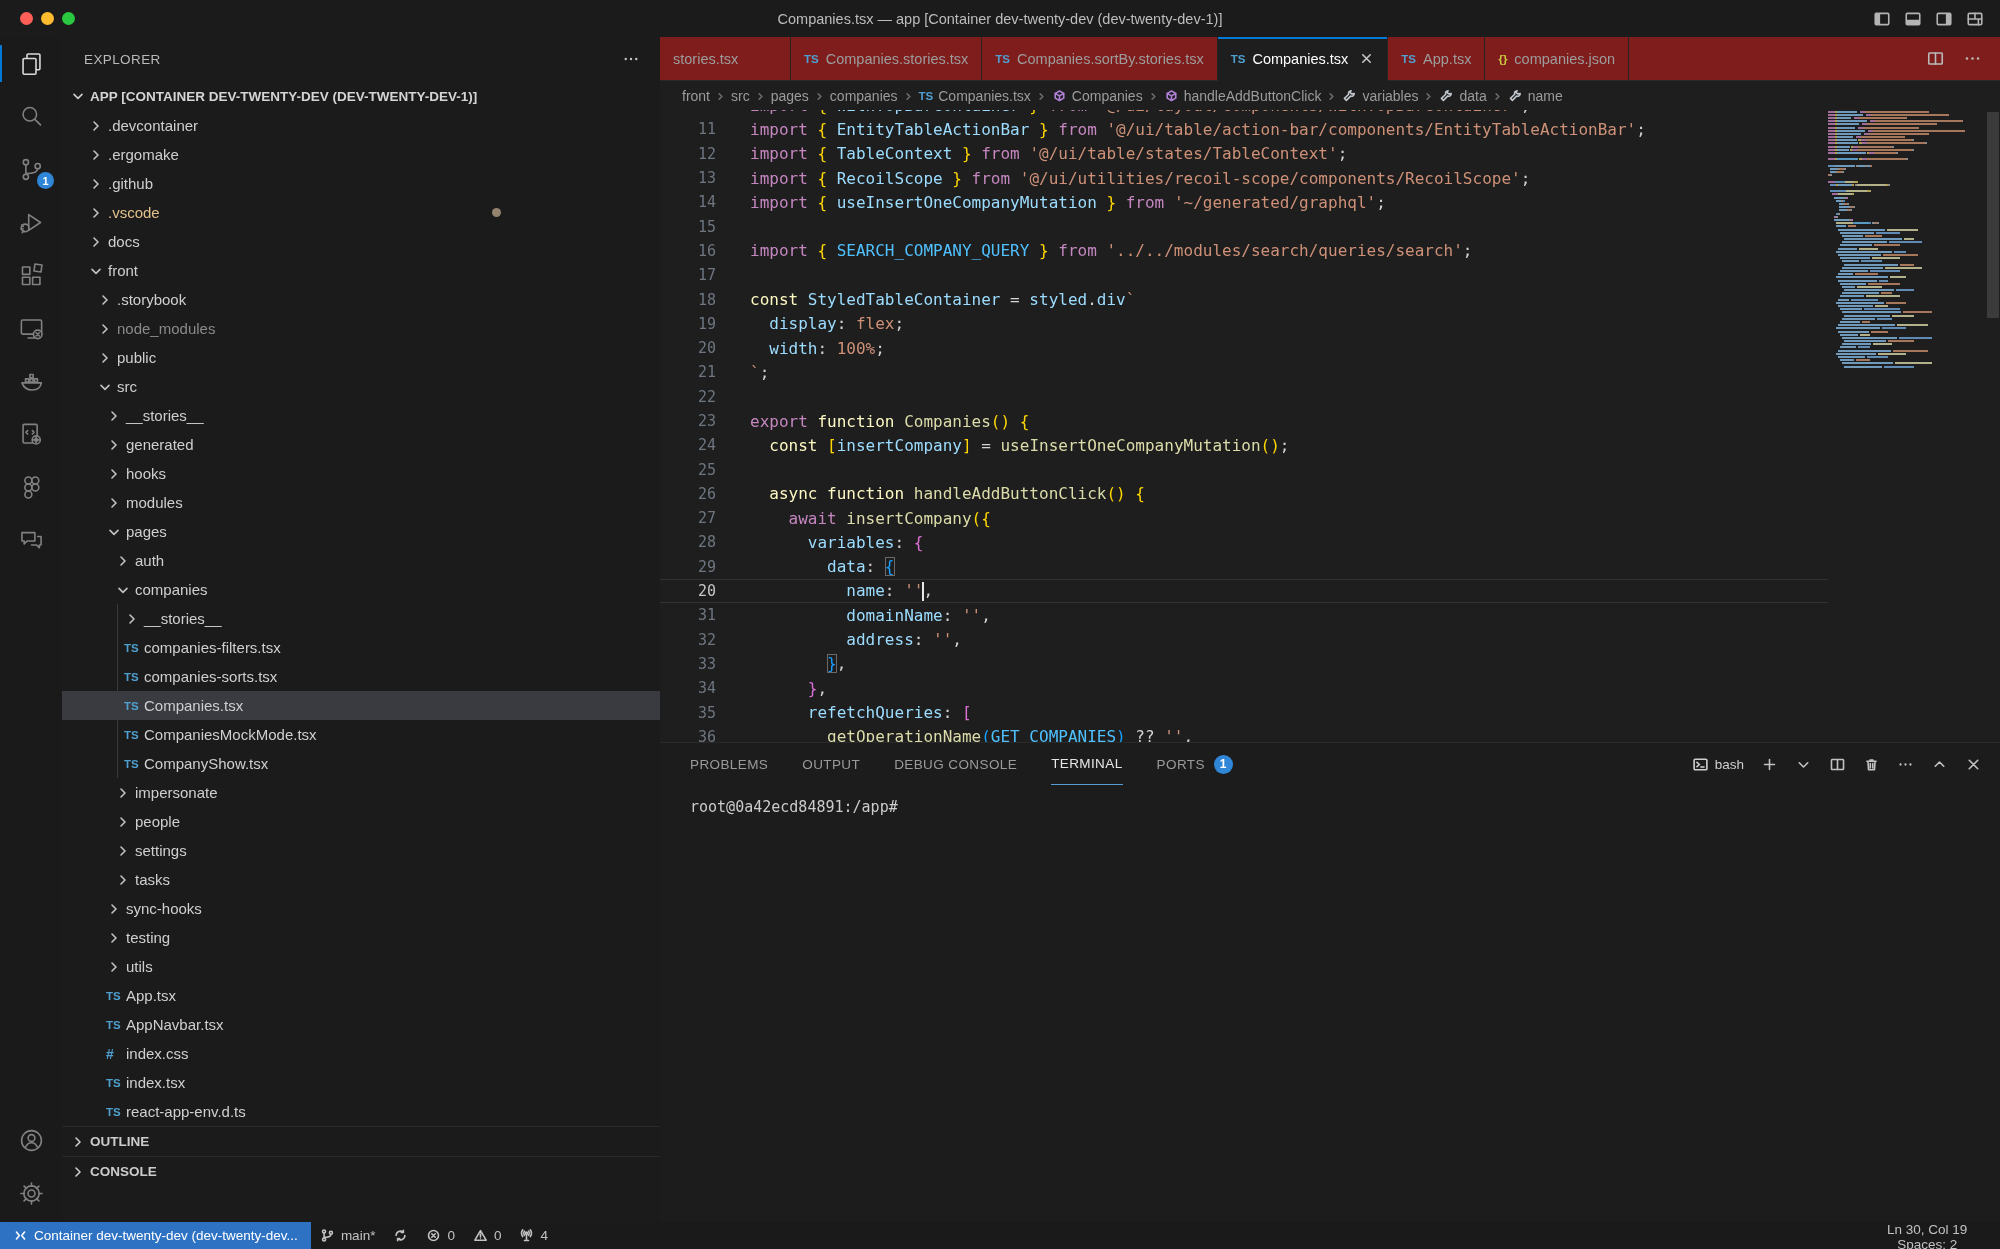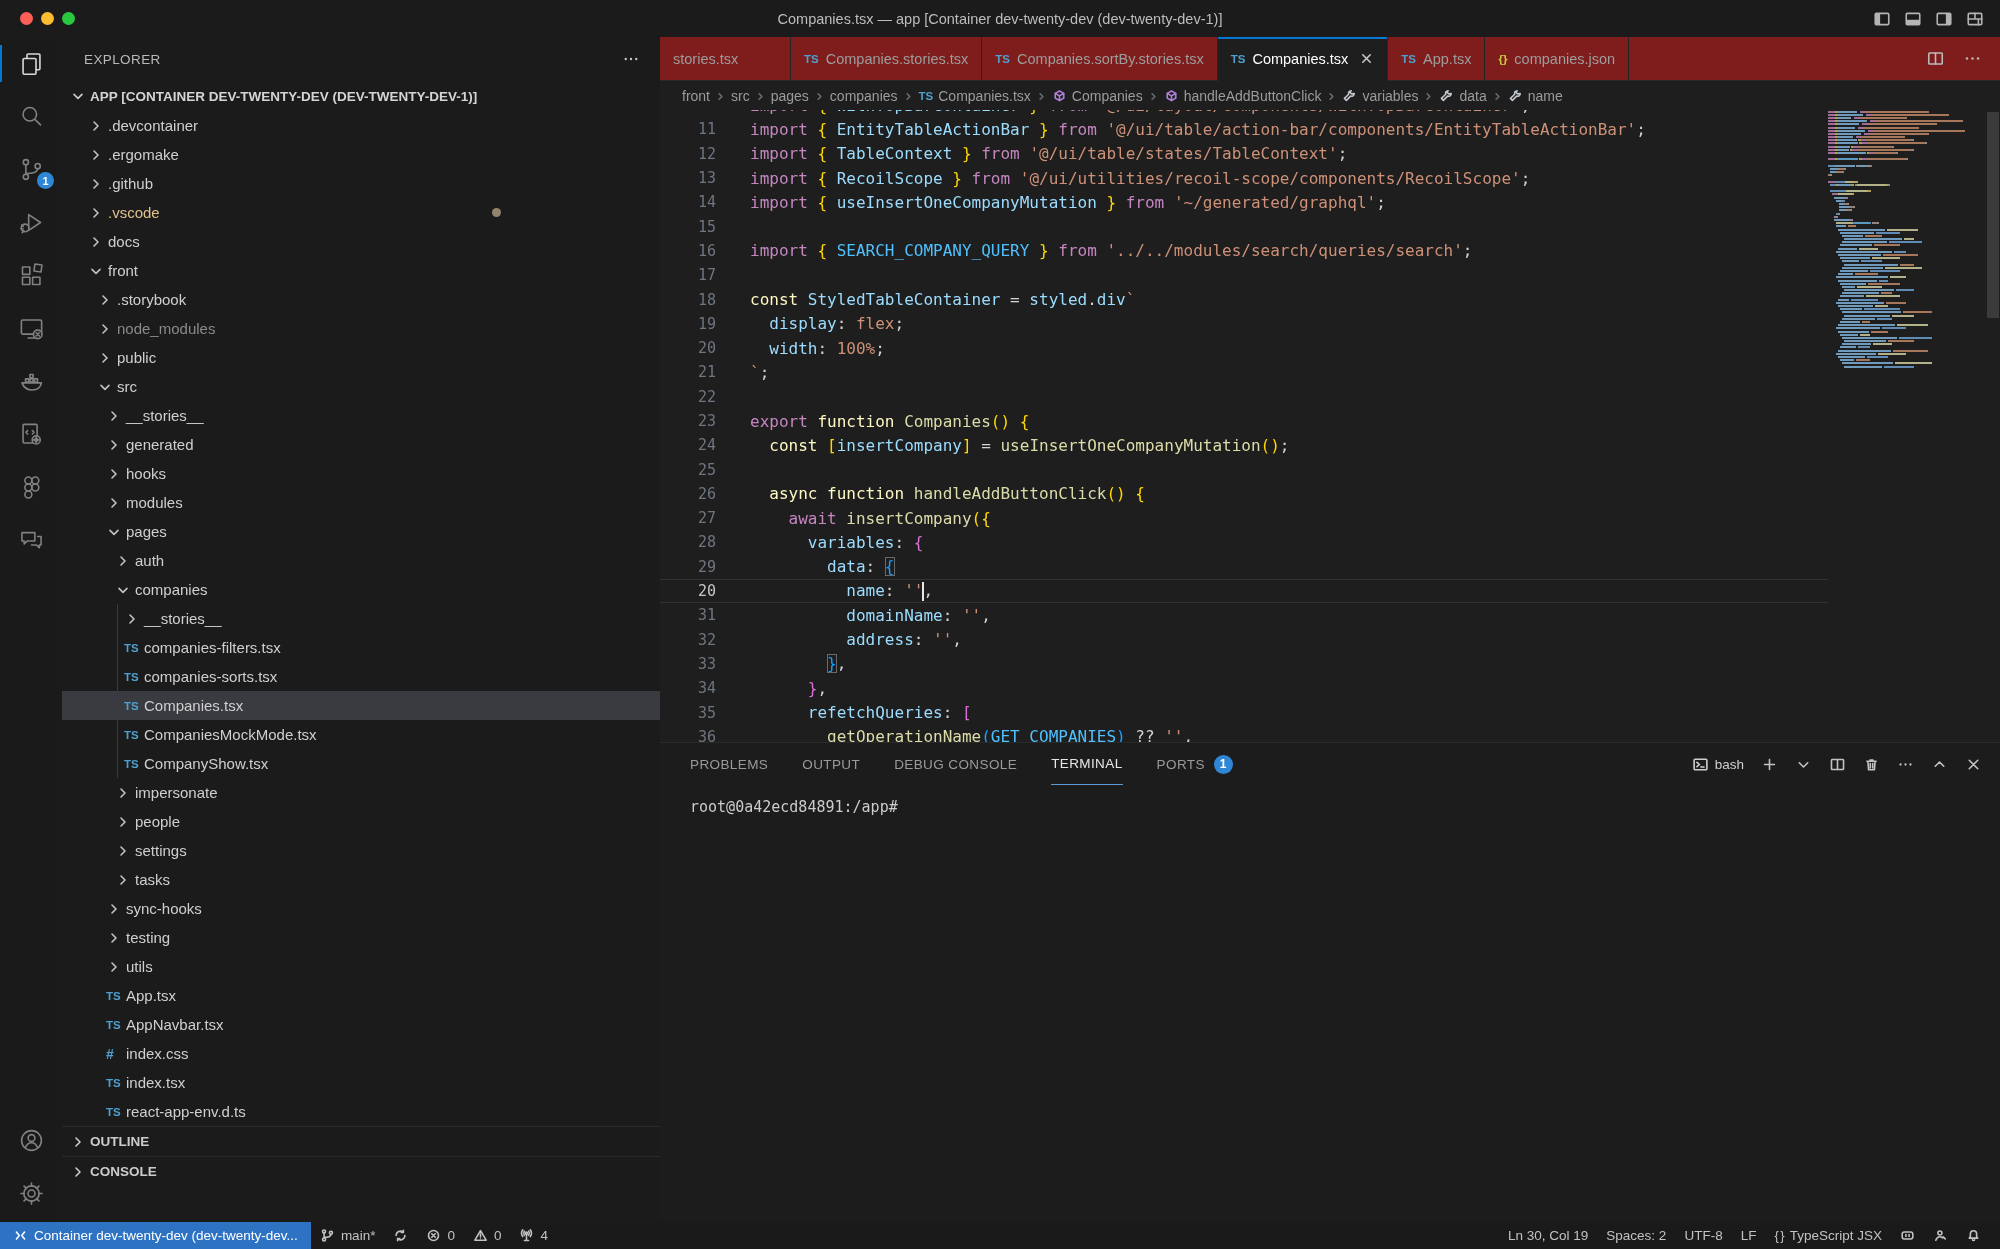--- a/index.html
+++ b/index.html
@@ -101,21 +101,21 @@
   .pshell{display:flex;align-items:center;gap:6px;font-size:13.5px;color:#cfcfcf;}
   .term{padding:13px 0 0 30px;font-family:"DejaVu Sans Mono","Liberation Mono",monospace;font-size:15px;color:#cccccc;}
 
   
   .statusbar{position:absolute;left:0;right:0;bottom:0;height:27px;background:#1a1a1a;display:flex;align-items:center;
              font-size:13.5px;color:#c2c2c2;}
   .sb-item{display:flex;align-items:center;gap:6px;padding:0 9px;height:100%;cursor:pointer;white-space:nowrap;}
   .sb-item .ic svg{width:15px;height:15px;}
   .sb-item.accent{background:#2e72c4;color:#fff;padding:0 13px;}
   .sb-group-l{display:flex;align-items:center;height:100%;}
-  .sb-group-r{margin-left:auto;display:flex;align-items:center;height:100%;padding-right:10px;}
+  .sb-group-r{margin-left:auto;display:flex;align-items:center;height:100%;padding-right:10px;flex-direction:column;}
   .braces{font-size:13px;color:inherit;letter-spacing:-1px;}
 </style>
 </head>
 <body>
 
 <div id="app">
 
   <div class="titlebar">
     <div class="lights">
         <span class="light" style="background:#ff5f57"></span>

